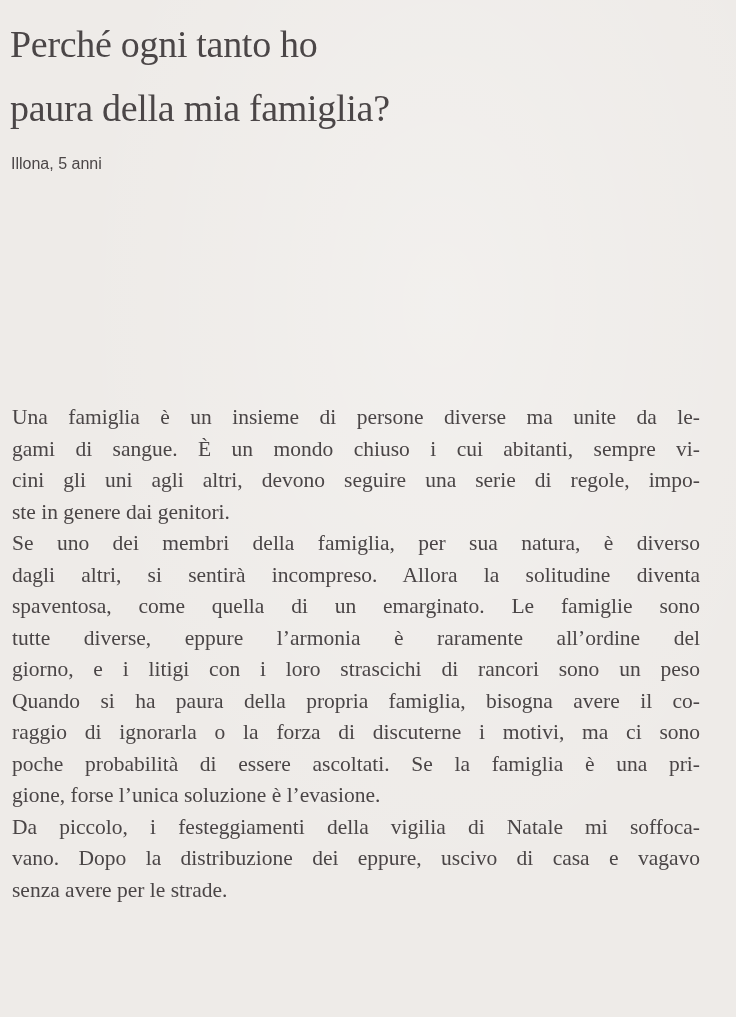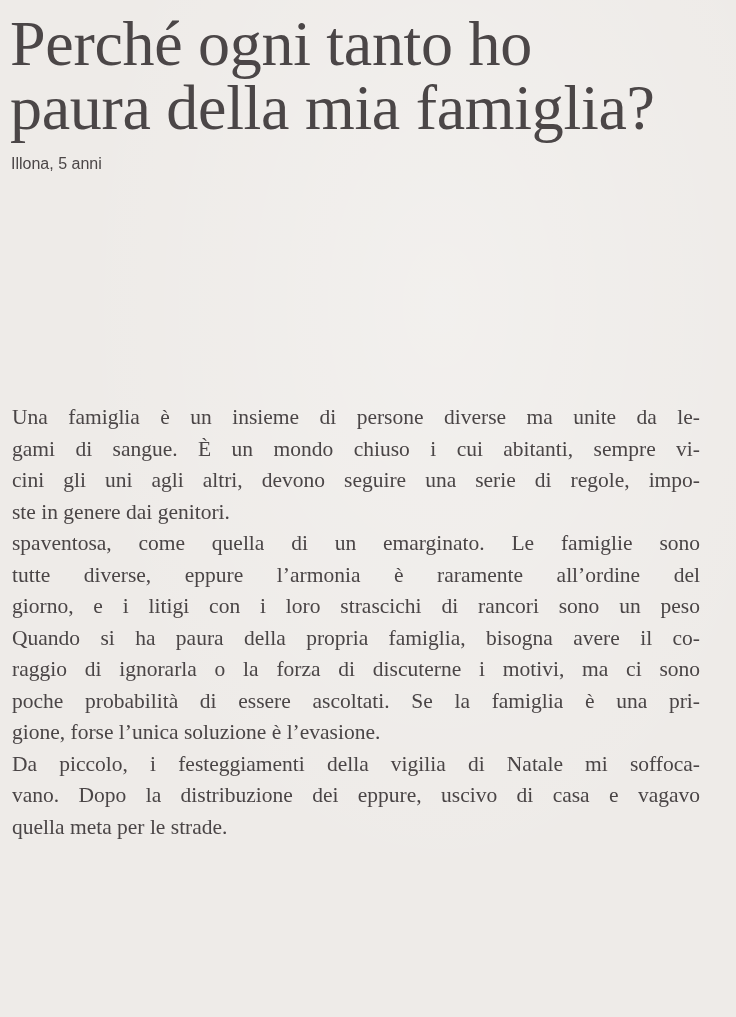--- a/index.html
+++ b/index.html
@@ -23,21 +23,21 @@
         #eeebe8;
     }
     .title {
       position: absolute;
       left: 10px;
       top: 12px;
       width: 720px;
       margin: 0;
       font-family: "Liberation Serif", "DejaVu Serif", serif;
       font-weight: normal;
-      font-size: 64px;
+      font-size: 38px;
       line-height: 64px;
       color: #4b4647;
       letter-spacing: -0.3px;
     }
     .subtitle {
       position: absolute;
       left: 11px;
       top: 152px;
       margin: 0;
       font-family: "Liberation Sans", "DejaVu Sans", sans-serif;
@@ -81,31 +81,33 @@
   <div class="body">
 
     <div>
       <span class="line">Una famiglia è un insieme di persone diverse ma unite da le-</span>
       <span class="line">gami di sangue. È un mondo chiuso i cui abitanti, sempre vi-</span>
       <span class="line">cini gli uni agli altri, devono seguire una serie di regole, impo-</span>
       <span class="line last">ste in genere dai genitori.</span>
     </div>
 
     <div>
+      <span class="line">Se uno dei membri della famiglia, per sua natura, è diverso</span>
+      <span class="line">dagli altri, si sentirà incompreso. Allora la solitudine diventa</span>
       <span class="line">spaventosa, come quella di un emarginato. Le famiglie sono</span>
       <span class="line">tutte diverse, eppure l’armonia è raramente all’ordine del</span>
       <span class="line">giorno, e i litigi con i loro strascichi di rancori sono un peso</span>
     </div>
 
     <div>
       <span class="line">Quando si ha paura della propria famiglia, bisogna avere il co-</span>
       <span class="line">raggio di ignorarla o la forza di discuterne i motivi, ma ci sono</span>
       <span class="line">poche probabilità di essere ascoltati. Se la famiglia è una pri-</span>
       <span class="line last">gione, forse l’unica soluzione è l’evasione.</span>
     </div>
 
     <div>
       <span class="line">Da piccolo, i festeggiamenti della vigilia di Natale mi soffoca-</span>
       <span class="line">vano. Dopo la distribuzione dei eppure, uscivo di casa e vagavo</span>
-      <span class="line last">quella meta per le strade.</span>
+      <span class="line last">senza avere per le strade.</span>
     </div>
   </div>
 </div>
 
 </body></html>

